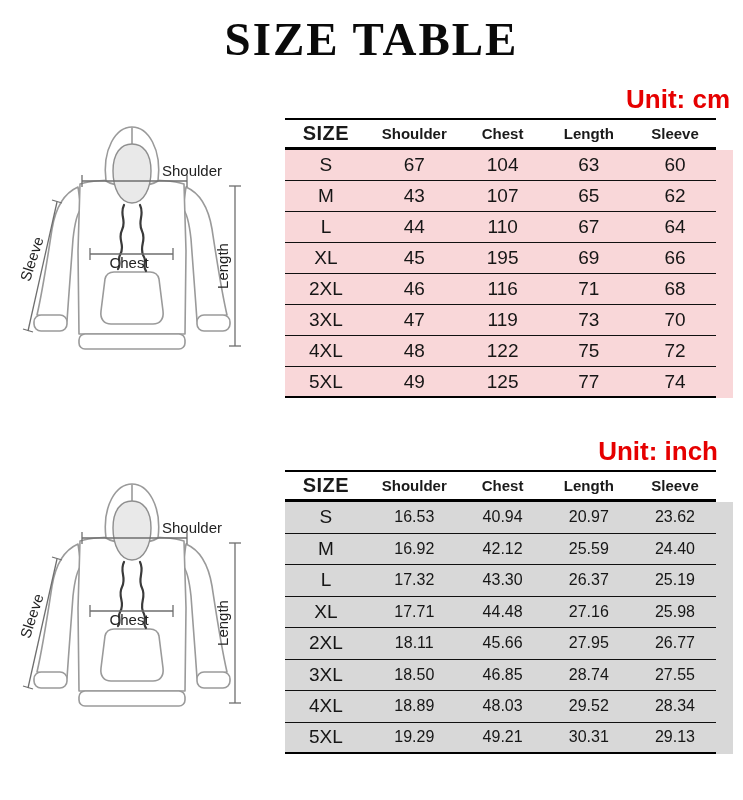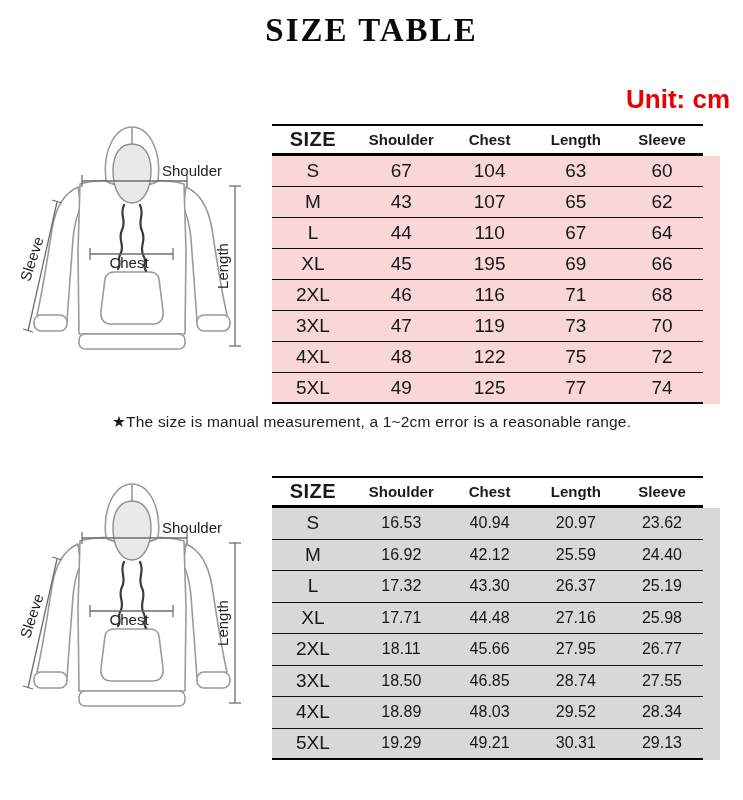--- a/index.html
+++ b/index.html
@@ -7,36 +7,36 @@
     width: 743px; height: 800px;
     background: #ffffff;
     font-family: "Liberation Sans", sans-serif;
   }
   .page { position: absolute; top:0; left:0; width: 743px; height: 800px; overflow: hidden; background:#fff; }
 
   .page-title {
     position: absolute; top: 12px; left: 0; width: 743px;
     text-align: center;
     font-family: "Liberation Serif", serif;
-    font-size: 33px; font-weight: 700;
+    font-size: 47px; font-weight: 700;
     letter-spacing: 2px;
     color: #0a0a0a;
   }
 
   .unit-label {
     position: absolute;
     color: #e60000;
     font-size: 26px;
     font-weight: 600;
     white-space: nowrap;
   }
   .unit-cm   { top: 84px;  right: 13px; }
   .unit-inch { top: 436px; right: 25px; }
 
-  .sizetable { position: absolute; left: 272px; width: 431px; margin-top: 6px; }
+  .sizetable { position: absolute; left: 285px; width: 431px; }
   .t-cm   { top: 118px; }
   .t-inch { top: 470px; }
 
   .thead, .trow {
     display: grid;
     grid-template-columns: 19% 22% 19% 21% 19%;
     align-items: center;
   }
   .thead {
     box-sizing: border-box;
@@ -197,22 +197,22 @@
           <div class="cell c0">5XL</div>
           <div class="cell c1">49</div>
           <div class="cell c2">125</div>
           <div class="cell c3">77</div>
           <div class="cell c4">74</div>
         </div>
       </div>
     <div class="strip"></div>
   </div>
 
-  <div class="note">★The size is manual measurement, a 1~2cm error is a reasonable range.</div>
-
+
+  <div class="unit-label unit-inch">Unit: inch</div>
 
   <svg class="hoodie-figure hoodie-2" viewBox="0 0 240 235">
     <g stroke="#9a9a9a" stroke-width="1.6" fill="#ffffff" stroke-linejoin="round" stroke-linecap="round">
       <path d="M68 66 C52 73 45 90 42 108 C38 134 33 168 27 194 L57 200 C59 172 61 142 63 118 C65 100 67 92 71 88 Z"></path>
       <path d="M176 66 C192 73 199 90 202 108 C206 134 211 168 217 194 L187 200 C185 172 183 142 181 118 C179 100 177 92 173 88 Z"></path>
       <rect x="24" y="194" width="33" height="16" rx="7"></rect>
       <rect x="187" y="194" width="33" height="16" rx="7"></rect>
       <path d="M70 63 C88 57 156 57 174 63 L176 130 L175 213 L69 213 L68 130 Z"></path>
       <rect x="69" y="213" width="106" height="15" rx="6"></rect>
       <path d="M104 151 L140 151 C145 151 148 154 149 158 L153 190 C154 198 150 203 143 203 L101 203 C94 203 90 198 91 190 L95 158 C96 154 99 151 104 151 Z"></path>

